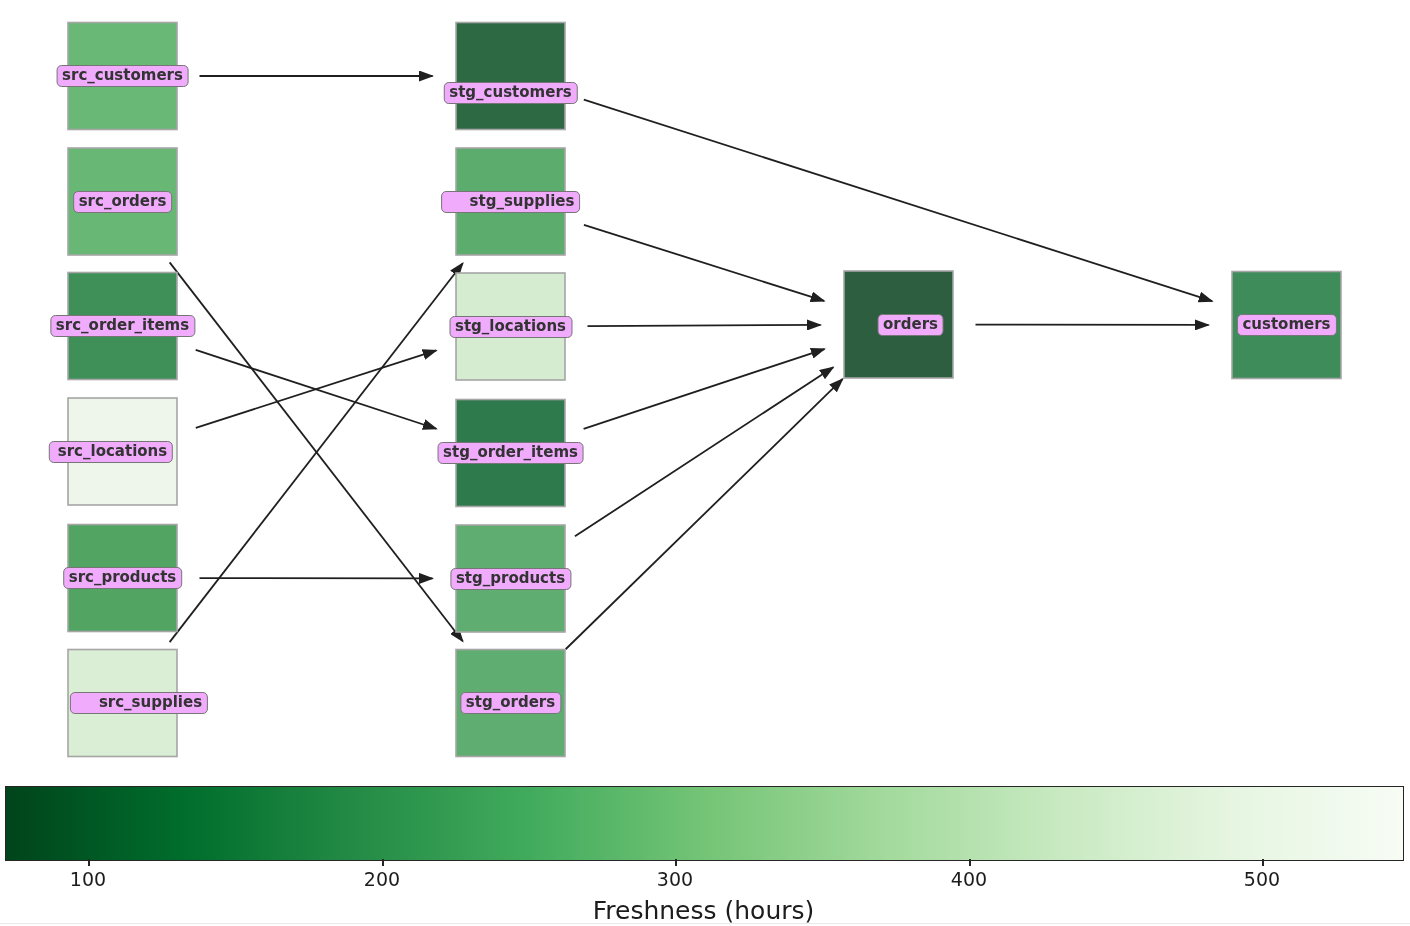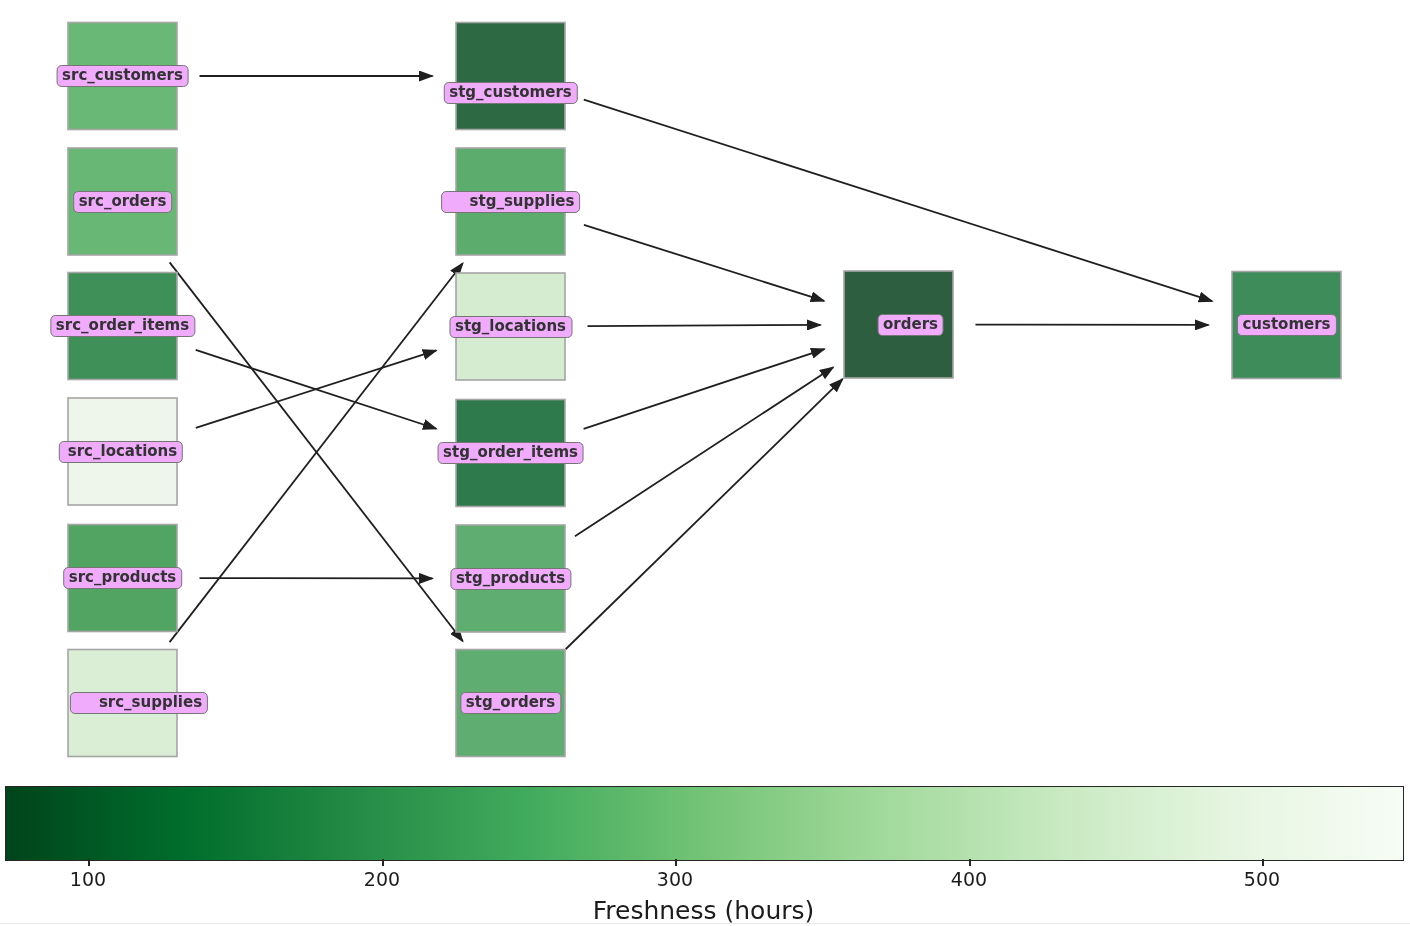--- a/index.html
+++ b/index.html
@@ -67,21 +67,21 @@
       <rect x="456" y="649.5" width="109" height="107" fill="#5fad70" stroke="#a6a6a6" stroke-width="1.6"></rect>
       <rect x="844" y="271" width="109" height="107" fill="#2c5e3f" stroke="#a6a6a6" stroke-width="1.6"></rect>
       <rect x="1232" y="271.5" width="109" height="107" fill="#3d8c5a" stroke="#a6a6a6" stroke-width="1.6"></rect>
     </svg>
   <div id="colorbar" style="left: 5px; top: 786px; width: 1397px; height: 73px; border-color: rgb(38, 38, 38); background: linear-gradient(to right, rgb(0, 68, 27), rgb(0, 109, 44), rgb(35, 139, 69), rgb(65, 171, 93), rgb(116, 196, 118), rgb(161, 217, 155), rgb(199, 233, 192), rgb(229, 245, 224), rgb(247, 252, 245));"></div>
   <div class="cb-axis-label" id="cb-axis-label" style="left: 703.5px; top: 896px;">Freshness (hours)</div>
   <div id="bottom-rule" style="top: 923px;"></div>
 <div class="node-label" style="left: 122.5px; top: 76px;">src_customers</div>
     <div class="node-label" style="left: 122.5px; top: 201.5px;">src_orders</div>
     <div class="node-label" style="left: 122.5px; top: 326px;">src_order_items</div>
-    <div class="node-label" style="left: 121px; top: 451.5px; padding-left: 8px;">src_locations</div>
+    <div class="node-label" style="left: 111px; top: 451.5px; padding-left: 8px;">src_locations</div>
     <div class="node-label" style="left: 122.5px; top: 578px;">src_products</div>
     <div class="node-label" style="left: 139px; top: 703px; padding-left: 28px;">src_supplies</div>
     <div class="node-label" style="left: 510.5px; top: 76px; margin-top: 17px;">stg_customers</div>
     <div class="node-label" style="left: 510.5px; top: 201.5px; padding-left: 28px;">stg_supplies</div>
     <div class="node-label" style="left: 510.5px; top: 326.5px;">stg_locations</div>
     <div class="node-label" style="left: 510.5px; top: 453px;">stg_order_items</div>
     <div class="node-label" style="left: 510.5px; top: 578.5px;">stg_products</div>
     <div class="node-label" style="left: 510.5px; top: 703px;">stg_orders</div>
     <div class="node-label" style="left: 898.5px; top: 324.5px; margin-left: 12px;">orders</div>
     <div class="node-label" style="left: 1286.5px; top: 325px;">customers</div>

